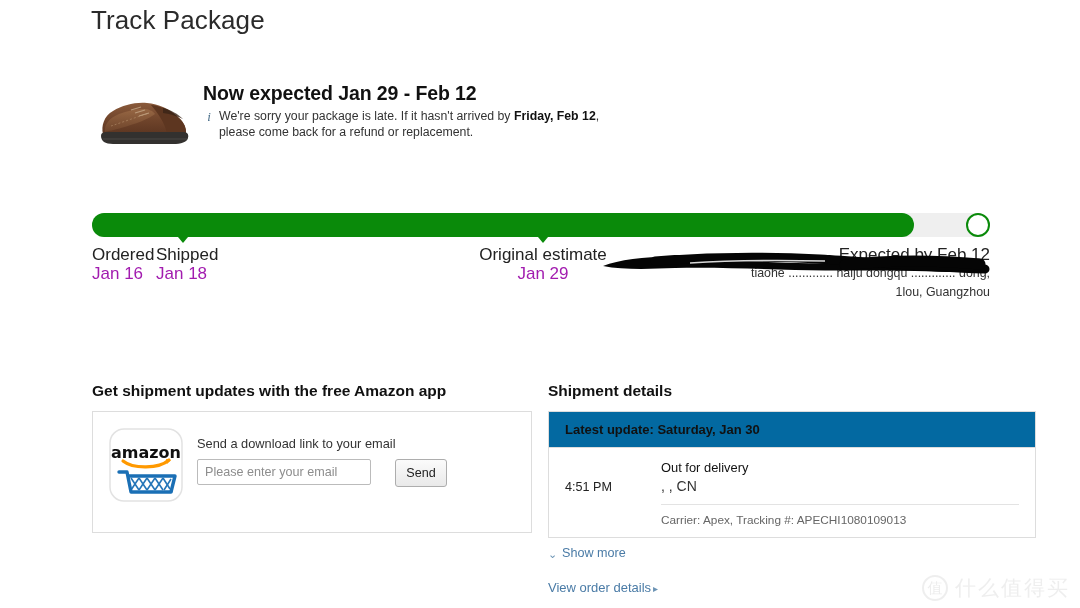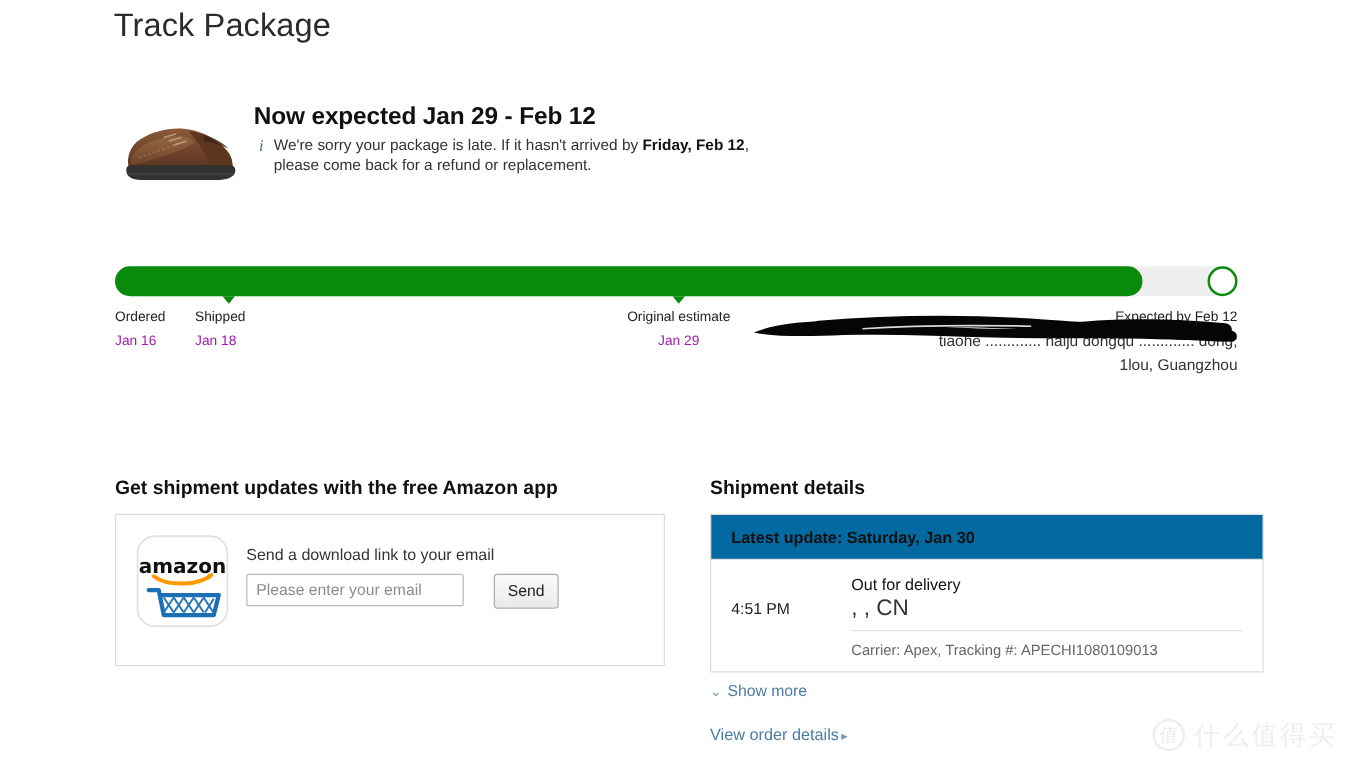--- a/index.html
+++ b/index.html
@@ -66,21 +66,21 @@
     border: 2px solid #0a8a0a; background: #ffffff;
   }
   .marker {
     position: absolute; top: 24px;
     width: 0; height: 0;
     border-left: 5px solid transparent;
     border-right: 5px solid transparent;
     border-top: 6px solid #0a8a0a;
   }
   .stops { position: relative; width: 898px; height: 60px; margin-top: 8px; }
-  .stop { position: absolute; top: 0; font-size: 11px; color: #222; line-height: 19px; }
+  .stop { position: absolute; top: 0; font-size: 17px; color: #222; line-height: 19px; }
   .stop .s-label { display:block; }
   .stop .s-date  { display:block; color: #a21caf; }
   .stop.align-center { text-align: center; transform: translateX(-50%); }
   .stop.align-right  { text-align: right; }
 
   .addr-line {
     position: absolute; right: 0px; top: 19px;
     font-size: 12.4px; color: #333; line-height: 19px;
     text-align: right; white-space: nowrap;
   }
@@ -90,21 +90,21 @@
     font-size: 12.4px; color: #333; line-height: 19px;
     text-align: right; white-space: nowrap;
   }
   .redaction-svg {
     position: absolute; left: 595px; top: 248px;
     width: 400px; height: 34px; pointer-events: none;
   }
 
   
   .col-left  { position: absolute; left: 92px; top: 381px; width: 440px; }
-  .col-right { position: absolute; left: 548px; top: 381px; width: 443px; margin-left: 20px; }
+  .col-right { position: absolute; left: 548px; top: 381px; width: 488px; }
 
   .sec-head {
     font-size: 15.5px; font-weight: bold; color: #111;
     margin: 0 0 10px 0; line-height: 20px;
   }
 
   .app-box {
     border: 1px solid #dddddd; background: #fff;
     padding: 16px 16px 14px 16px;
     height: 122px;
@@ -149,21 +149,21 @@
     background: #0369a1; border-bottom: 1px solid #dddddd;
     padding: 10px 16px; font-size: 13px; font-weight: bold; color: #111;
   }
   .ship-body { padding: 10px 16px 8px 16px; display: flex; }
   .ship-time {
     flex: 0 0 96px; font-size: 12.6px; color: #222;
     padding-top: 22px;
   }
   .ship-detail { flex: 1; }
   .ship-status { font-size: 12.9px; color: #111; line-height: 19px; }
-  .ship-loc    { font-size: 18px; color: #333; line-height: 19px; padding-bottom: 8px;
+  .ship-loc    { font-size: 14px; color: #333; line-height: 19px; padding-bottom: 8px;
                  border-bottom: 1px solid #e3e3e3; }
   .ship-carrier{ font-size: 11.8px; color: #666; line-height: 17px; padding-top: 7px; }
 
   .show-more {
     margin-top: 8px; padding-left: 14px; position: relative;
     font-size: 12.6px; color: #4a7ba6; cursor: pointer;
   }
   .chev-down {
     position:absolute; left: 0px; top: 3px;
     width: 8px; height: 10px; color: #6b93b4; font-size: 11px; line-height: 10px;

